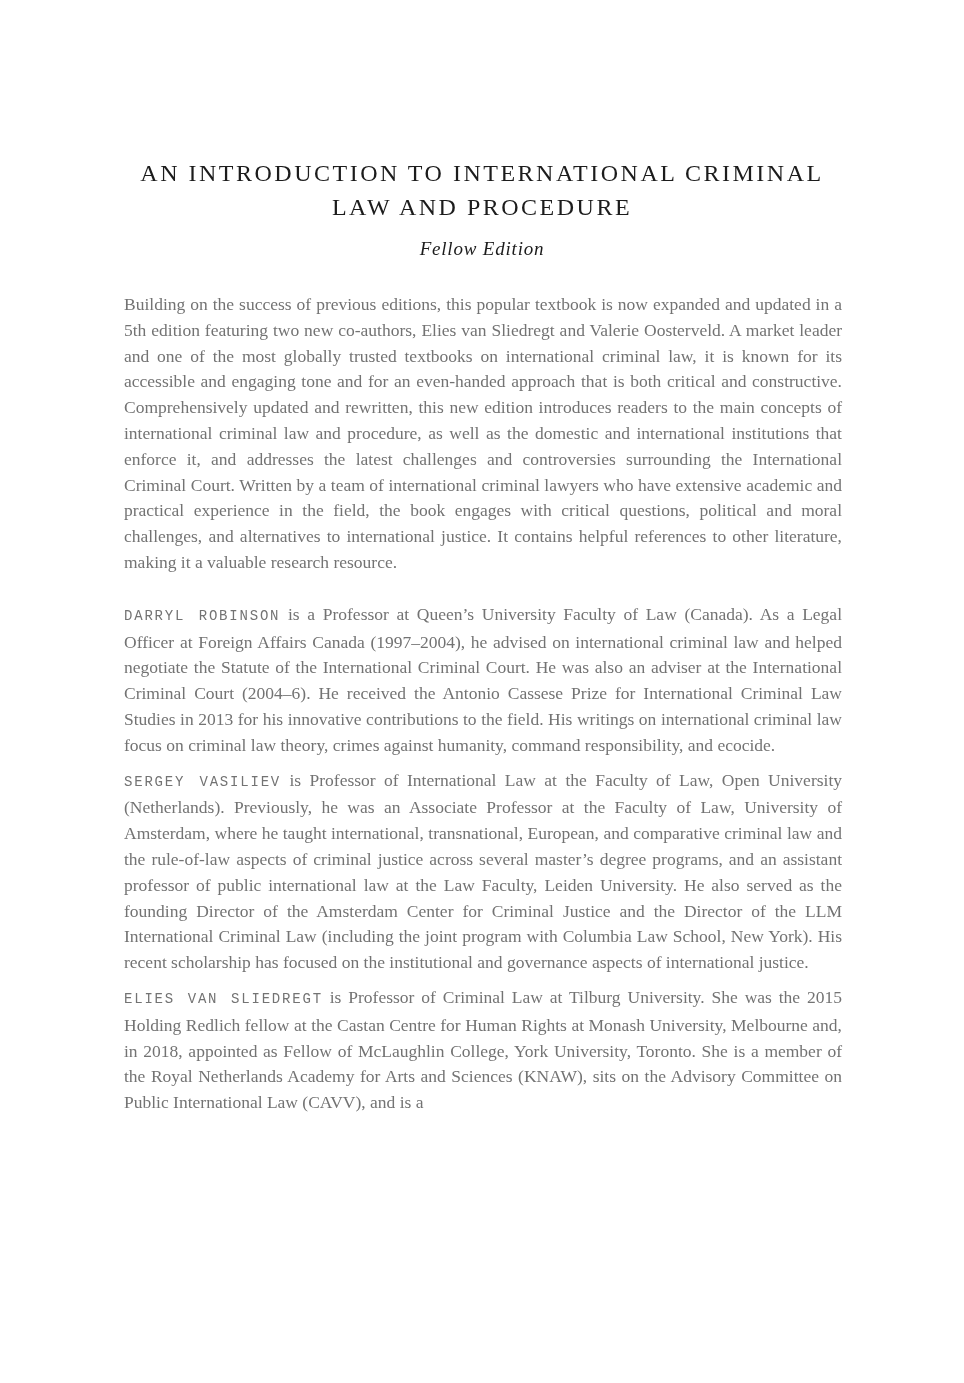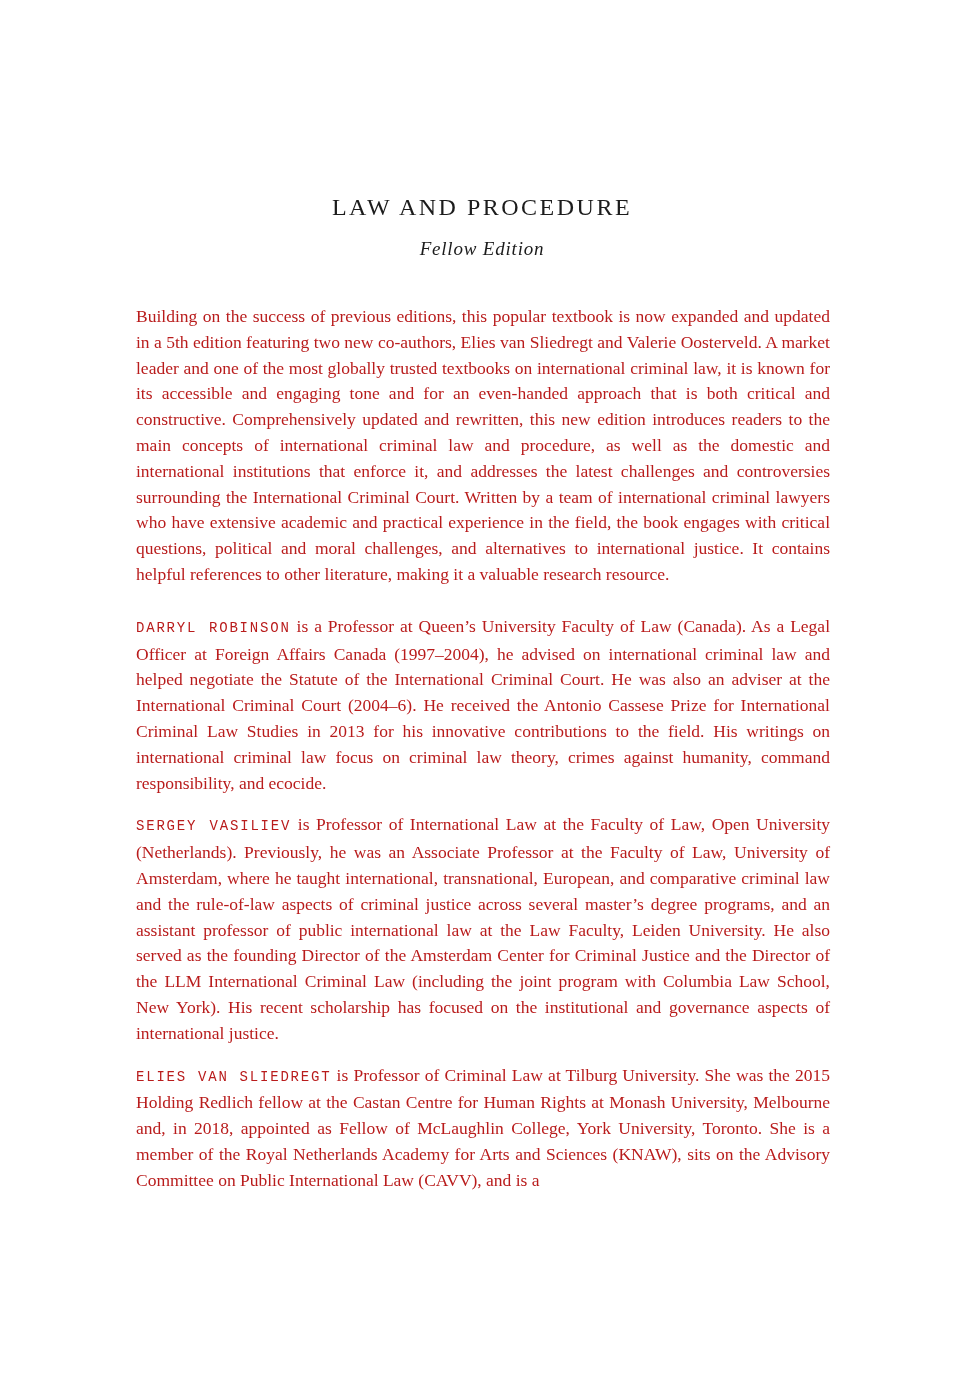--- a/index.html
+++ b/index.html
@@ -35,45 +35,45 @@
     letter-spacing: 0.8px;
     color: #1c1c1c;
   }
   .content {
     position: absolute;
     left: 120px;
     top: 288px;
     width: 726px;
   }
   .para {
-    margin: 16px;
+    margin: 4px;
     font-size: 17.5px;
     line-height: 25.8px;
     text-align: justify;
     text-justify: inter-word;
-    color: #b91c1c;
+    color: #737373;
   }
   .bio-first {
     margin-top: 26px;
   }
   .bio {
     margin-top: 9px;
   }
   .author-name {
     font-size: 14px;
     letter-spacing: 1.8px;
     font-family: Liberation Mono, monospace;
   }
 </style>
 </head>
 <body>
 
 <div class="page" style="background: rgb(255, 255, 255); color: rgb(28, 28, 28);">
 
-  <h1 class="title"><br><span>LAW AND PROCEDURE</span></h1>
+  <h1 class="title"><span>AN INTRODUCTION TO INTERNATIONAL CRIMINAL</span><br><span>LAW AND PROCEDURE</span></h1>
 
   <div class="edition">Fellow Edition</div>
 
   <div class="content">
 
     <p class="para">Building on the success of previous editions, this popular textbook is now expanded and updated in a 5th edition featuring two new co-authors, Elies van Sliedregt and Valerie Oosterveld. A market leader and one of the most globally trusted textbooks on international criminal law, it is known for its accessible and engaging tone and for an even-handed approach that is both critical and constructive. Comprehensively updated and rewritten, this new edition introduces readers to the main concepts of international criminal law and procedure, as well as the domestic and international institutions that enforce it, and addresses the latest challenges and controversies surrounding the International Criminal Court. Written by a team of international criminal lawyers who have extensive academic and practical experience in the field, the book engages with critical questions, political and moral challenges, and alternatives to international justice. It contains helpful references to other literature, making it a valuable research resource.</p>
 
     <p class="para bio-first"><span class="author-name">DARRYL ROBINSON</span> <span>is a Professor at Queen’s University Faculty of Law (Canada). As a Legal Officer at Foreign Affairs Canada (1997–2004), he advised on international criminal law and helped negotiate the Statute of the International Criminal Court. He was also an adviser at the International Criminal Court (2004–6). He received the Antonio Cassese Prize for International Criminal Law Studies in 2013 for his innovative contributions to the field. His writings on international criminal law focus on criminal law theory, crimes against humanity, command responsibility, and ecocide.</span></p>
 
     <p class="para bio"><span class="author-name">SERGEY VASILIEV</span> <span>is Professor of International Law at the Faculty of Law, Open University (Netherlands). Previously, he was an Associate Professor at the Faculty of Law, University of Amsterdam, where he taught international, transnational, European, and comparative criminal law and the rule-of-law aspects of criminal justice across several master’s degree programs, and an assistant professor of public international law at the Law Faculty, Leiden University. He also served as the founding Director of the Amsterdam Center for Criminal Justice and the Director of the LLM International Criminal Law (including the joint program with Columbia Law School, New York). His recent scholarship has focused on the institutional and governance aspects of international justice.</span></p>

